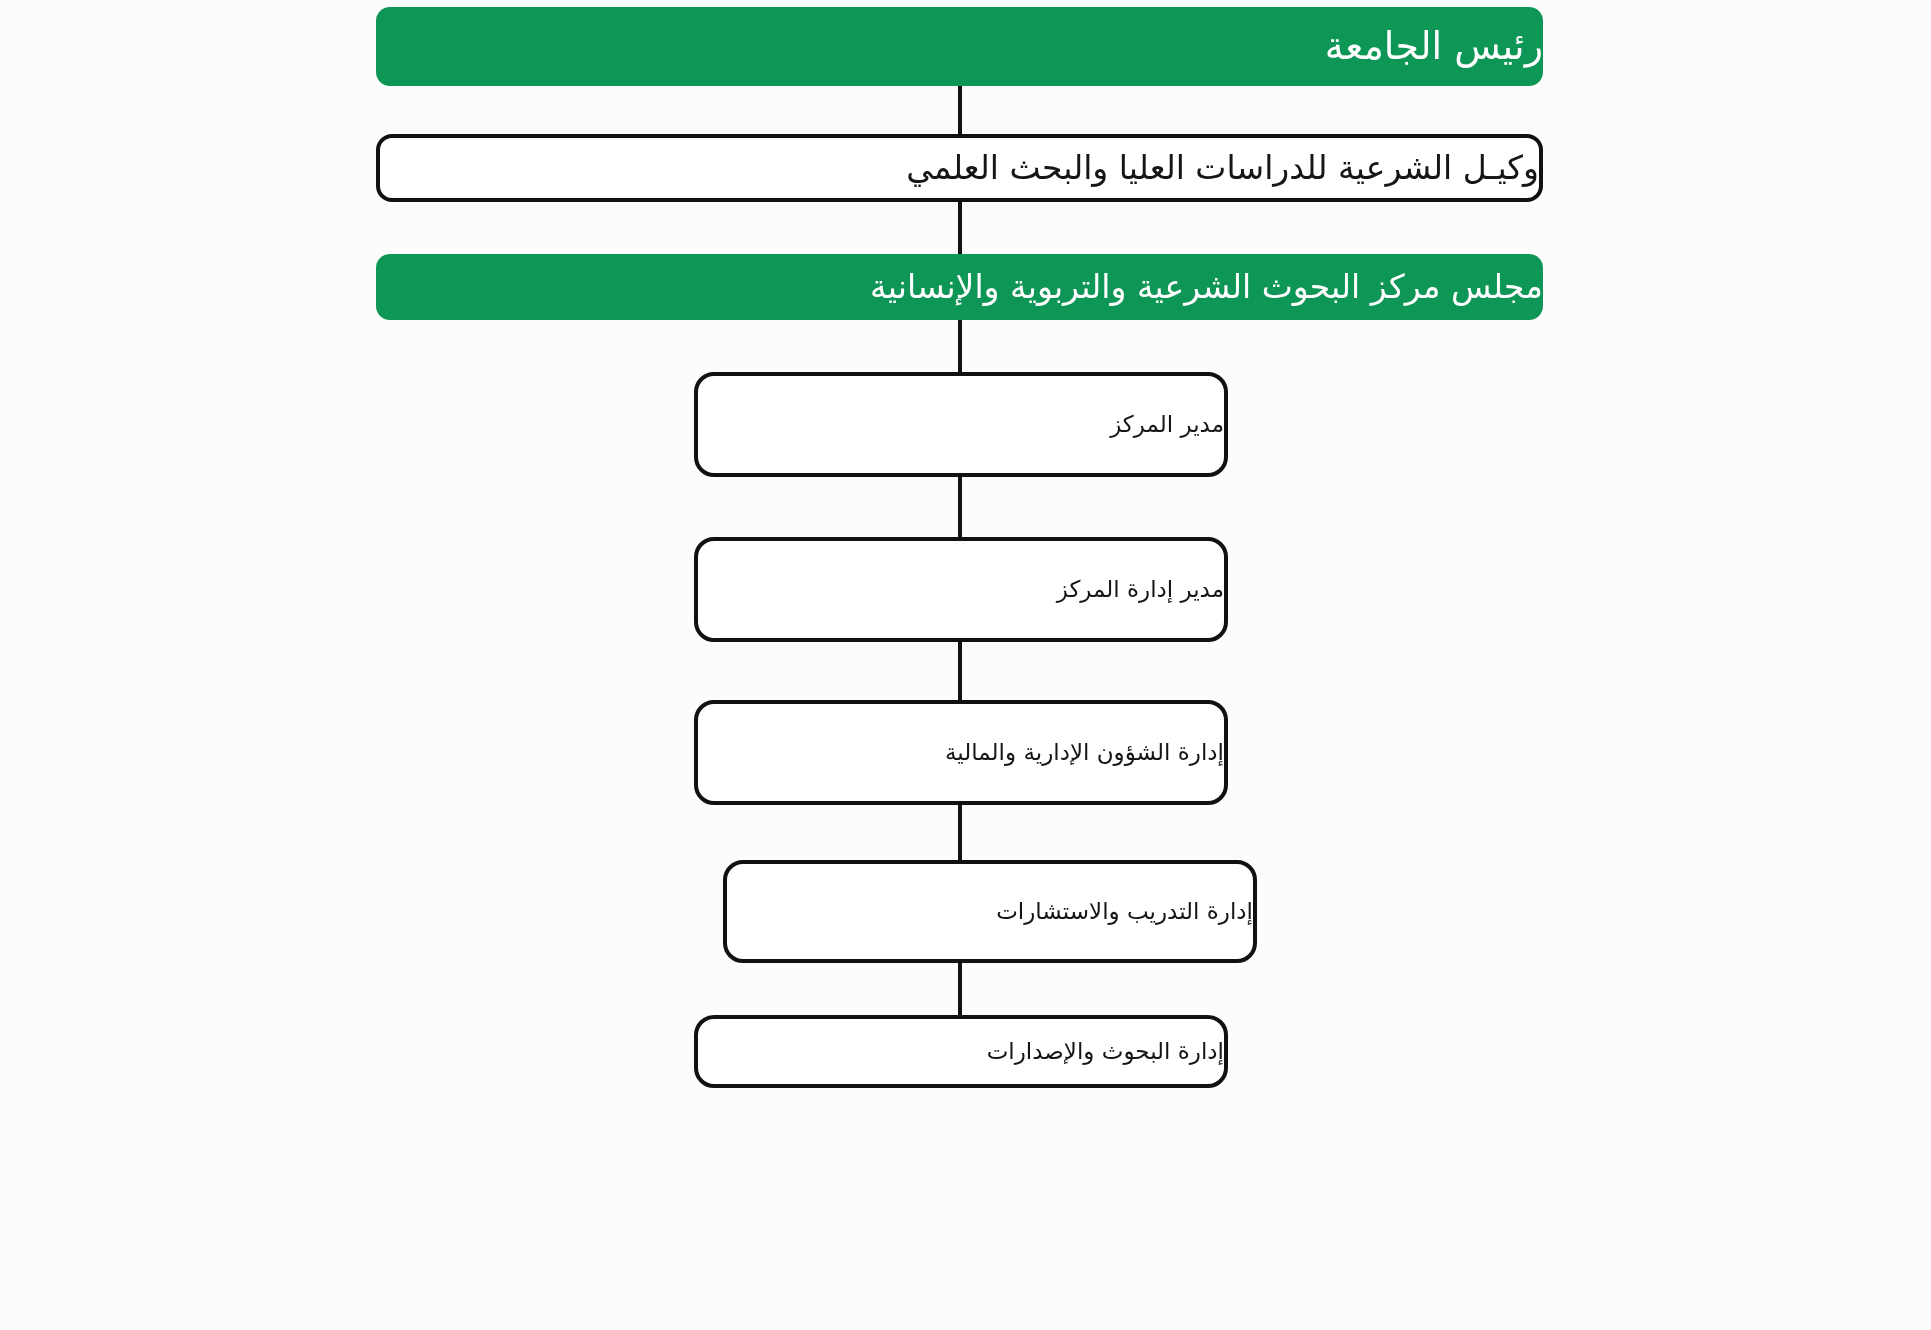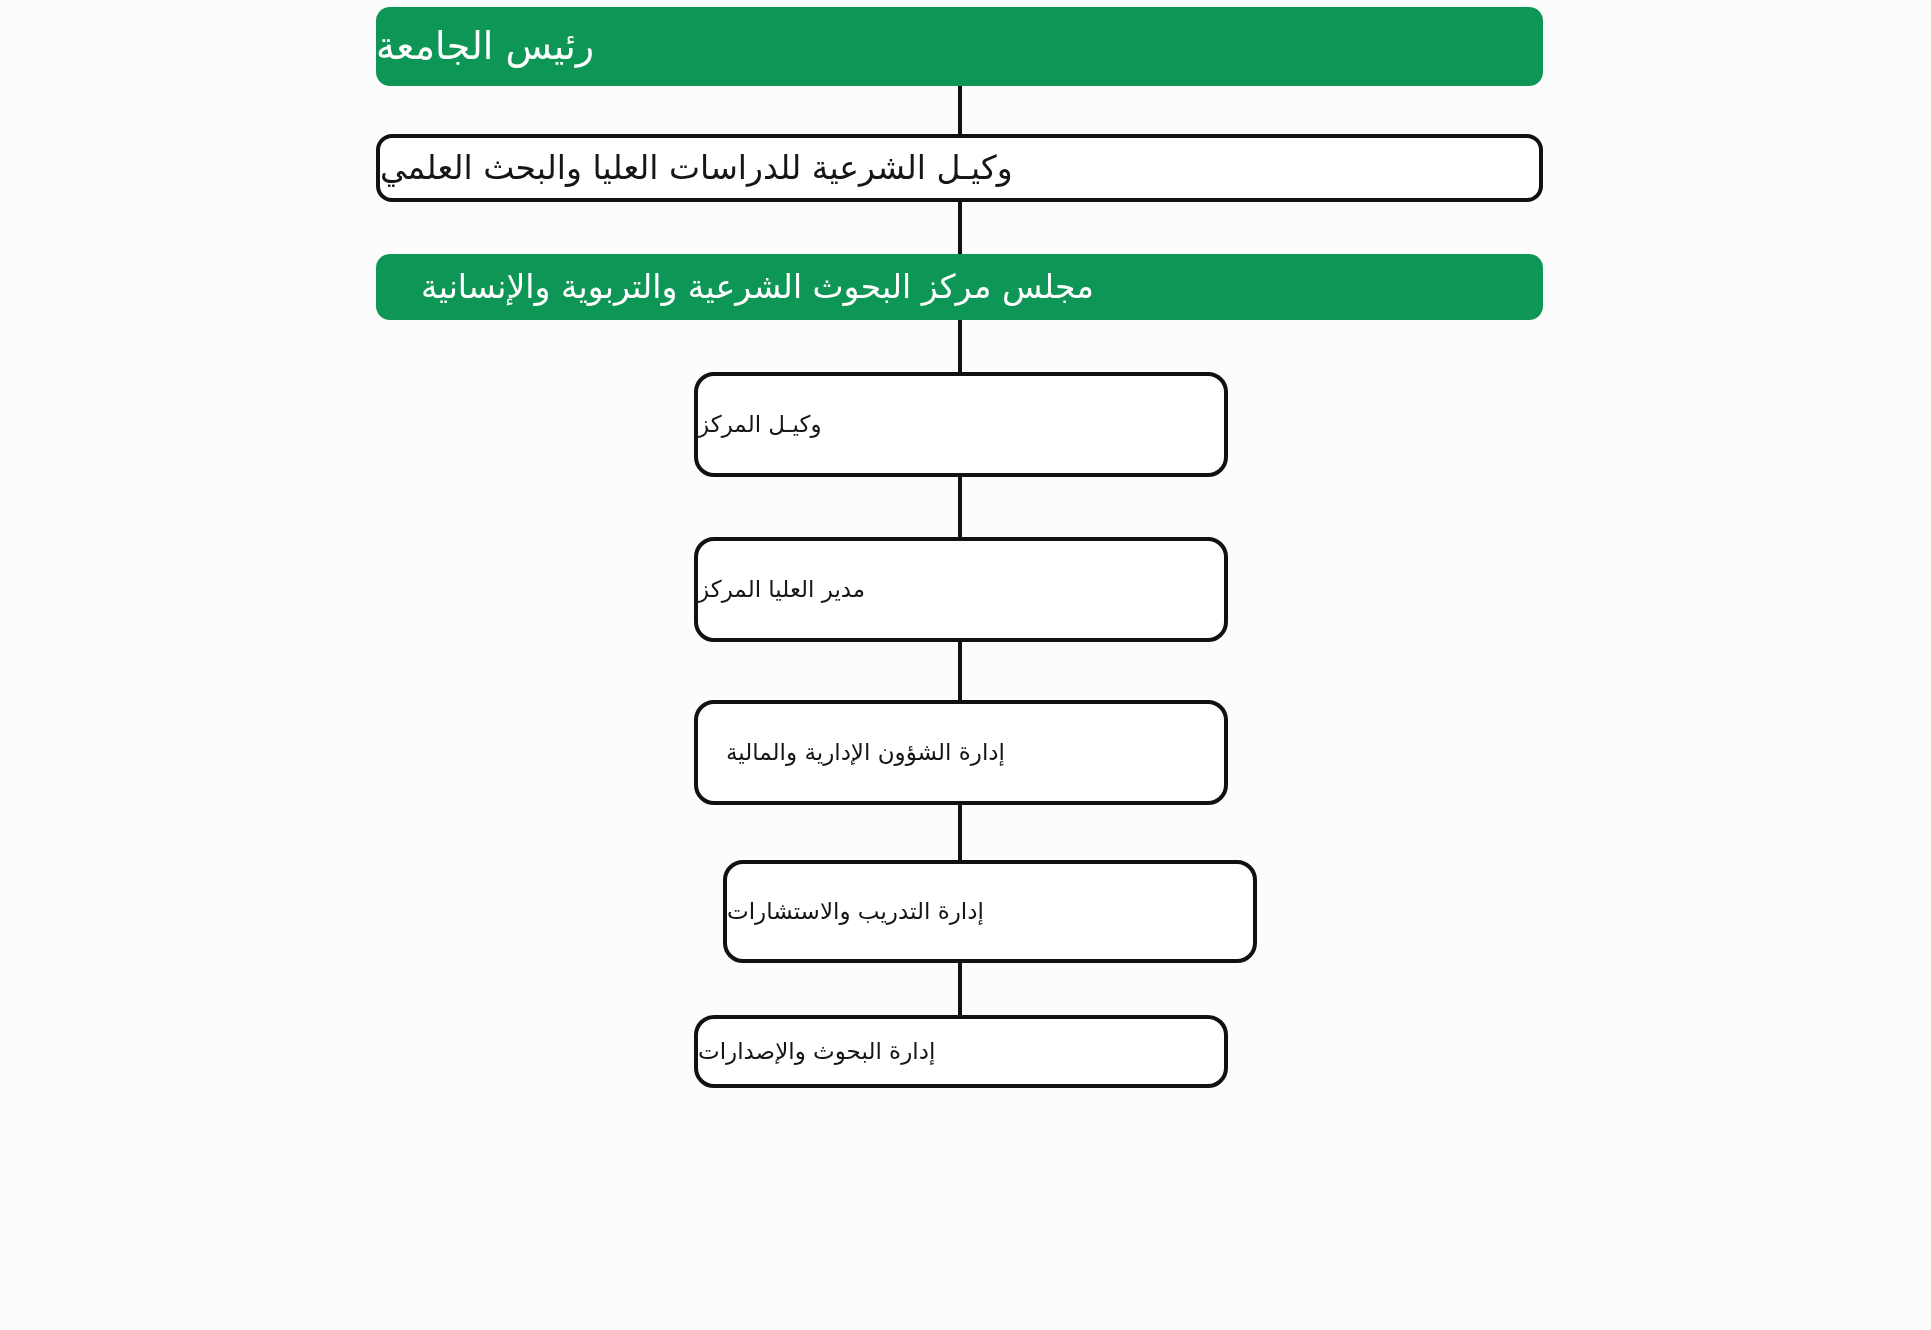--- a/index.html
+++ b/index.html
@@ -12,21 +12,21 @@
     position: relative;
     width: 1931px;
     height: 1330px;
     background: #fcfcfc;
     overflow: hidden;
   }
   .node {
     position: absolute;
     display: flex;
     align-items: center;
-    justify-content: flex-end;
+    justify-content: flex-start;
     text-align: center;
     box-sizing: border-box;
     direction: rtl;
     line-height: 1.25;
   }
   .node-wide-green {
     left: 376px;
     width: 1167px;
     background: #0e9656;
     color: #ffffff;
@@ -91,27 +91,27 @@
 
   <div class="connector conn-b-c"></div>
 
   <div class="node node-wide-green node-council">
     <span>مجلس مركز البحوث الشرعية والتربوية والإنسانية</span>
   </div>
 
   <div class="connector conn-c-d"></div>
 
   <div class="node node-small-outline node-center-director">
-    <span>وكيـل المركز</span>
+    <span>مدير المركز</span>
   </div>
 
   <div class="connector conn-d-e"></div>
 
   <div class="node node-small-outline node-center-admin-director">
-    <span>مدير العليا المركز</span>
+    <span>مدير إدارة المركز</span>
   </div>
 
   <div class="connector conn-e-f"></div>
 
   <div class="node node-small-outline node-admin-financial">
     <span>إدارة الشؤون الإدارية والمالية</span>
   </div>
 
   <div class="connector conn-f-g"></div>
 

